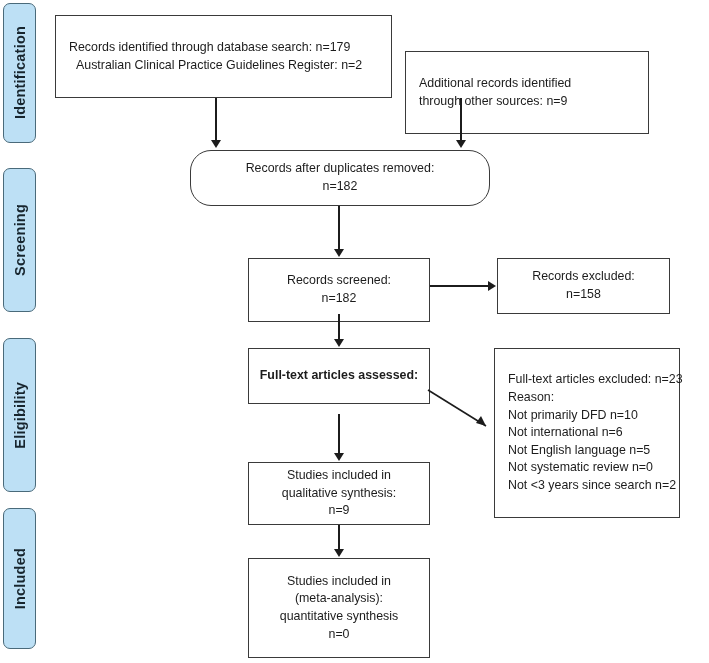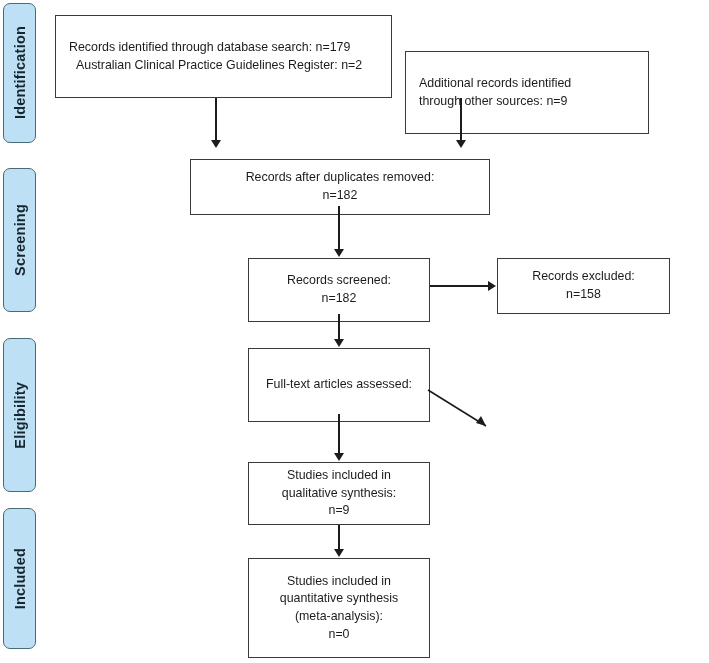--- a/index.html
+++ b/index.html
@@ -111,21 +111,21 @@
     <div class="line">Additional records identified</div>
     <div class="line">through other sources: n=9</div>
   </div>
 
   <div class="v-line" style="left:215px; top:98px; height:44px;"></div>
   <div class="arrow-down" style="left:211px; top:140px;"></div>
 
   <div class="v-line" style="left:460px; top:98px; height:44px;"></div>
   <div class="arrow-down" style="left:456px; top:140px;"></div>
 
-  <div class="flow-box center" style="left:190px; top:159px; width:300px; height:56px;">
+  <div class="flow-box center" style="left:190px; top:150px; width:300px; height:56px;border-radius:21px;">
     <div class="line">Records after duplicates removed:</div>
     <div class="line">n=182</div>
   </div>
 
   <div class="v-line" style="left:338px; top:206px; height:44px;"></div>
   <div class="arrow-down" style="left:334px; top:249px;"></div>
 
   <div class="flow-box center" style="left:248px; top:258px; width:182px; height:64px;">
     <div class="line">Records screened:</div>
     <div class="line">n=182</div>
@@ -135,42 +135,51 @@
     <div class="line">Records excluded:</div>
     <div class="line">n=158</div>
   </div>
 
   <div class="h-line" style="left:430px; top:285px; width:59px;"></div>
   <div class="arrow-right" style="left:488px; top:281px;"></div>
 
   <div class="v-line" style="left:338px; top:314px; height:26px;"></div>
   <div class="arrow-down" style="left:334px; top:339px;"></div>
 
-  <div class="flow-box center" style="left:248px; top:348px; width:182px; height:74px;">
+  <div class="flow-box center" style="left:248px; top:348px; width:182px; height:56px;font-weight:bold;">
     <div class="line">Full-text articles assessed:</div>
   </div>
 
+  <div class="flow-box left" style="left:494px; top:348px; width:186px; height:170px;">
+    <div class="line">Full-text articles excluded: n=23</div>
+    <div class="line">Reason:</div>
+    <div class="line">Not primarily DFD n=10</div>
+    <div class="line">Not international n=6</div>
+    <div class="line">Not English language n=5</div>
+    <div class="line">Not systematic review n=0</div>
+    <div class="line">Not &lt;3 years since search n=2</div>
+  </div>
 
   <svg class="diag-arrow" style="left:428px; top:385px;" width="72" height="52">
     <line x1="0" y1="5" x2="58" y2="41" stroke="#1c1c1c" stroke-width="1.6"></line>
     <polygon points="58,41 48,38 53,31" fill="#1c1c1c"></polygon>
   </svg>
 
   <div class="v-line" style="left:338px; top:414px; height:40px;"></div>
   <div class="arrow-down" style="left:334px; top:453px;"></div>
 
   <div class="flow-box center" style="left:248px; top:462px; width:182px; height:63px;">
     <div class="line">Studies included in</div>
     <div class="line">qualitative synthesis:</div>
     <div class="line">n=9</div>
   </div>
 
   <div class="v-line" style="left:338px; top:525px; height:25px;"></div>
   <div class="arrow-down" style="left:334px; top:549px;"></div>
 
   <div class="flow-box center" style="left:248px; top:558px; width:182px; height:100px;">
     <div class="line">Studies included in</div>
+    <div class="line">(meta-analysis):</div>
     <div class="line">quantitative synthesis</div>
-    <div class="line">(meta-analysis):</div>
     <div class="line">n=0</div>
   </div>
 
 </div>
 
 </body></html>

